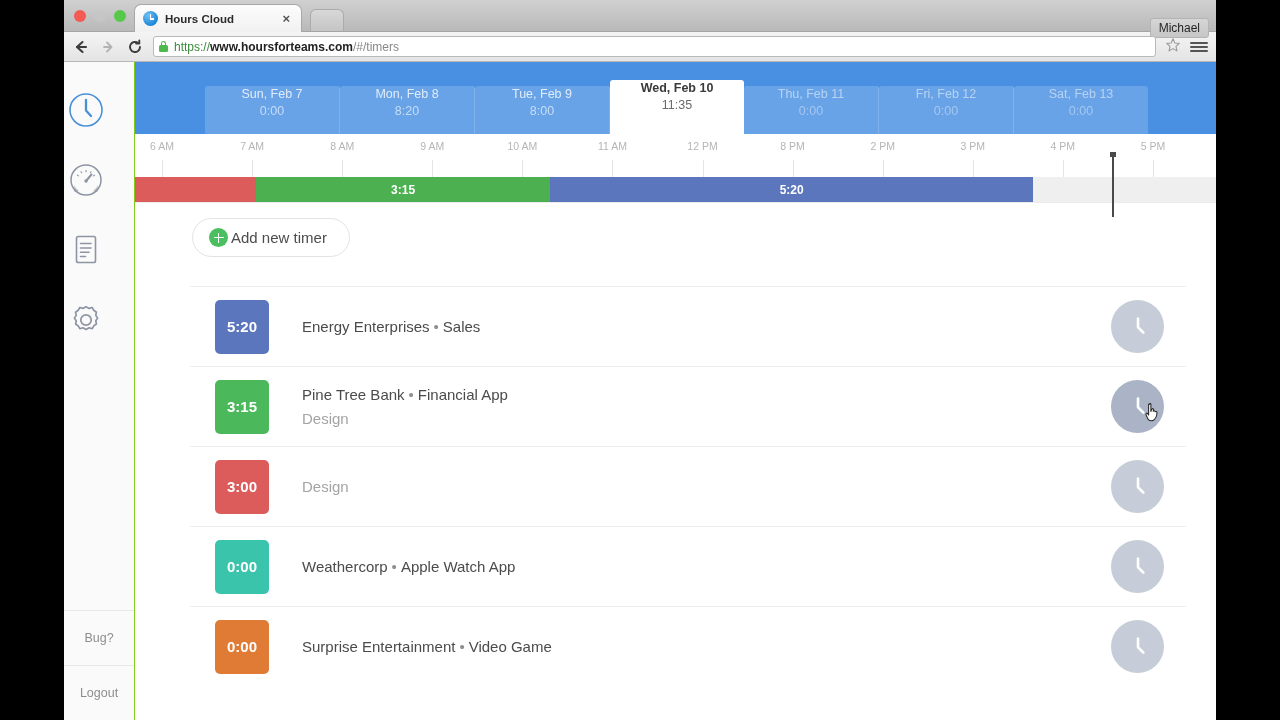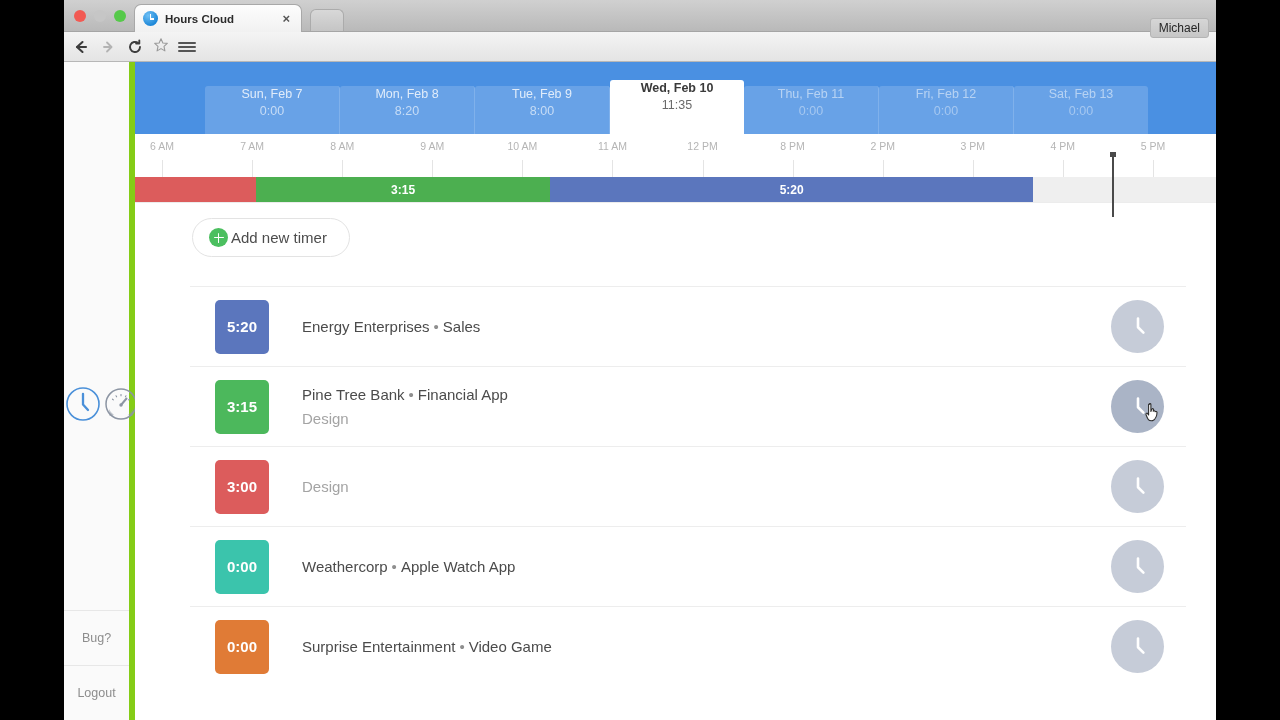--- a/index.html
+++ b/index.html
@@ -101,22 +101,22 @@
   .star { flex: none; color: #9a9a9a; }
   .menu-btn { flex: none; width: 18px; display: flex; flex-direction: column; gap: 2px; }
   .menu-btn i { display: block; height: 2px; background: #555; border-radius: 1px; }
 
   
   .viewport { position: relative; height: 658px; background: #fff; display: flex; }
 
   
   .appside {
     width: 71px; flex: none; background: #fafafa;
-    border-right: 6px solid #84cc16;
-    display: flex; flex-direction: row; align-items: center;
+    border-right: 1px solid #84cc16;
+    display: flex; flex-direction: column; 
     position: relative;
   }
   .side-icon {
     width: 44px; height: 44px; margin-top: 26px;
     display: flex; align-items: center; justify-content: center;
     color: #8c95a3;
   }
   .side-icon:first-child { margin-top: 26px; }
   .side-icon.active { color: #4a90d9; }
   .side-foot { position: absolute; bottom: 0; left: 0; right: 0; }
@@ -261,20 +261,29 @@
             <path d="M8 4.5 L12.5 9 L8 13.5" fill="none" stroke="#b3b3b3" stroke-width="1.8" stroke-linecap="round" stroke-linejoin="round"></path>
             <path d="M5 9 H12.3" stroke="#b3b3b3" stroke-width="1.8" stroke-linecap="round"></path>
           </svg>
       </span>
       <span class="navbtn">
         <svg width="18" height="18" viewBox="0 0 18 18">
             <path d="M14 9 A5 5 0 1 1 12.2 5.1" fill="none" stroke="#3c3c3c" stroke-width="1.9" stroke-linecap="round"></path>
             <path d="M13.3 2.4 L13.3 5.6 L10.1 5.6" fill="none" stroke="#3c3c3c" stroke-width="1.9" stroke-linecap="round" stroke-linejoin="round"></path>
           </svg>
       </span>
+      <div class="urlbar">
+        <span class="lock">
+            <span class="shackle"></span>
+            <span class="body"></span>
+          </span>
+        <span class="url">
+          <span class="scheme">https://</span><span class="host">www.hoursforteams.com</span><span class="path">/#/timers</span>
+        </span>
+      </div>
       <span class="star">
         <svg width="16" height="16" viewBox="0 0 16 16">
             <path d="M8 1.8 L9.85 5.95 L14.3 6.4 L11 9.45 L11.9 13.9 L8 11.6 L4.1 13.9 L5 9.45 L1.7 6.4 L6.15 5.95 Z" fill="none" stroke="#9a9a9a" stroke-width="1.1" stroke-linejoin="round"></path>
           </svg>
       </span>
       <span class="menu-btn">
           <i></i>
           <i></i>
           <i></i>
         </span>

